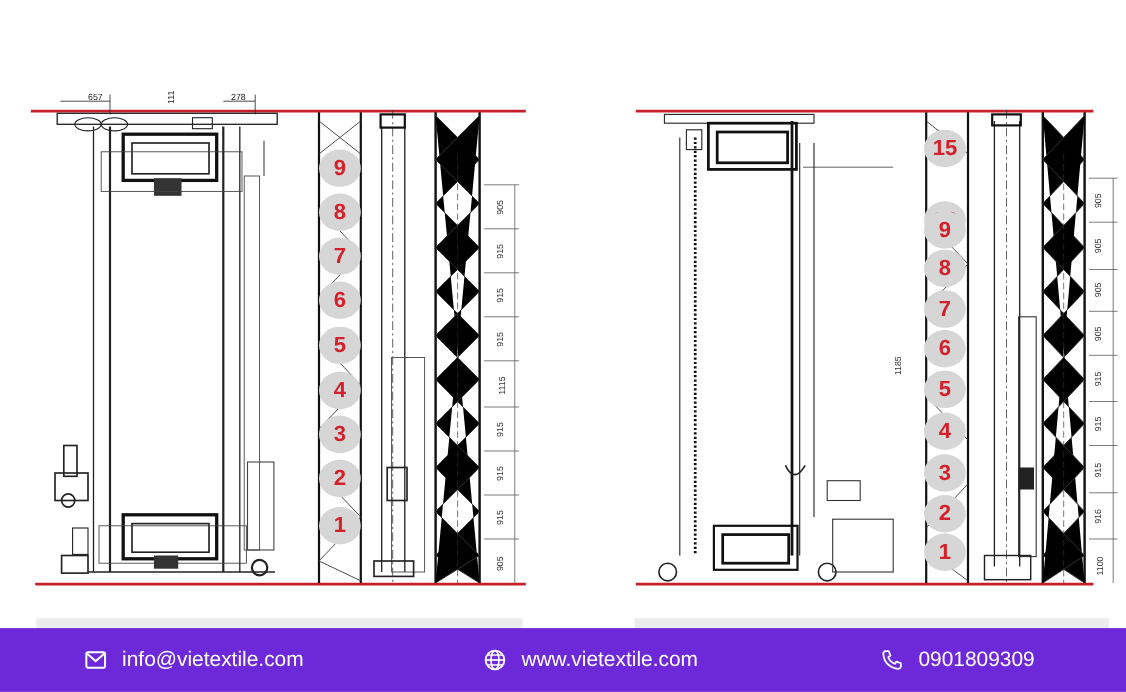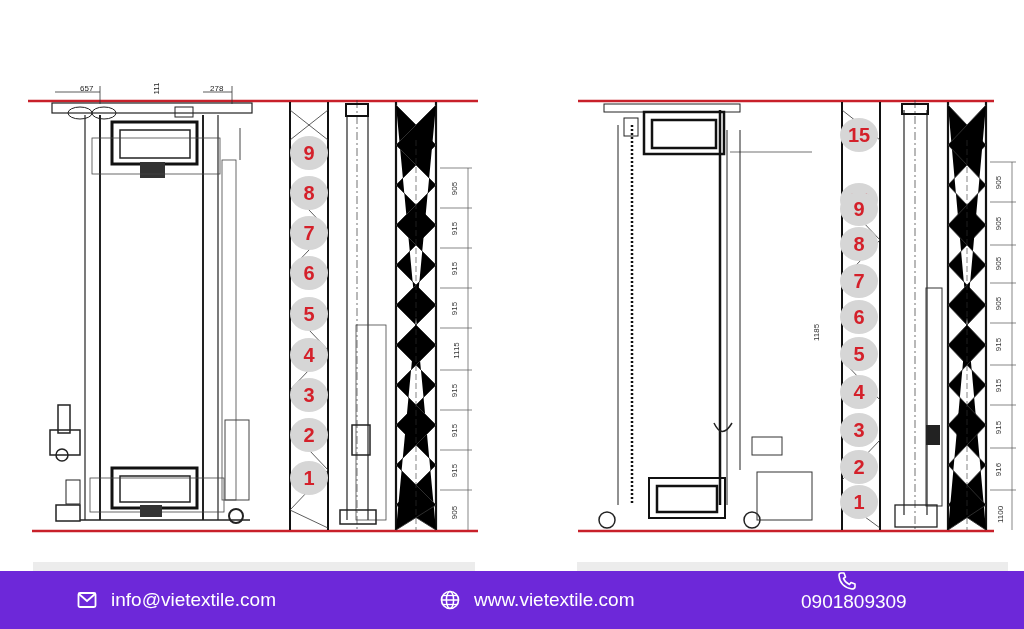--- a/index.html
+++ b/index.html
@@ -220,19 +220,19 @@
   <a class="fitem" style="left:440px;">
     <svg width="20" height="20" viewBox="0 0 20 20">
       <circle cx="10" cy="10" r="8.5" fill="none" stroke="#fff" stroke-width="1.7"></circle>
       <ellipse cx="10" cy="10" rx="3.6" ry="8.5" fill="none" stroke="#fff" stroke-width="1.5"></ellipse>
       <line x1="1.5" y1="10" x2="18.5" y2="10" stroke="#fff" stroke-width="1.5"></line>
       <line x1="3" y1="5.5" x2="17" y2="5.5" stroke="#fff" stroke-width="1.3"></line>
       <line x1="3" y1="14.5" x2="17" y2="14.5" stroke="#fff" stroke-width="1.3"></line>
     </svg>
     <span>www.vietextile.com</span>
   </a>
-  <a class="fitem" style="left:801px;flex-direction:column;">
+  <a class="fitem" style="left:801px;">
     <svg width="20" height="20" viewBox="0 0 20 20">
       <path d="M4 2 L7 2 L8.5 6 L6.5 7.5 Q8 11.5 12.5 13.5 L14 11.5 L18 13 L18 16 Q17.5 18 15 18 Q3 16 2 4.5 Q2 2 4 2 Z" fill="none" stroke="#fff" stroke-width="1.6" stroke-linejoin="round"></path>
     </svg>
     <span>0901809309</span>
   </a>
 </div>
 
 </body></html>

